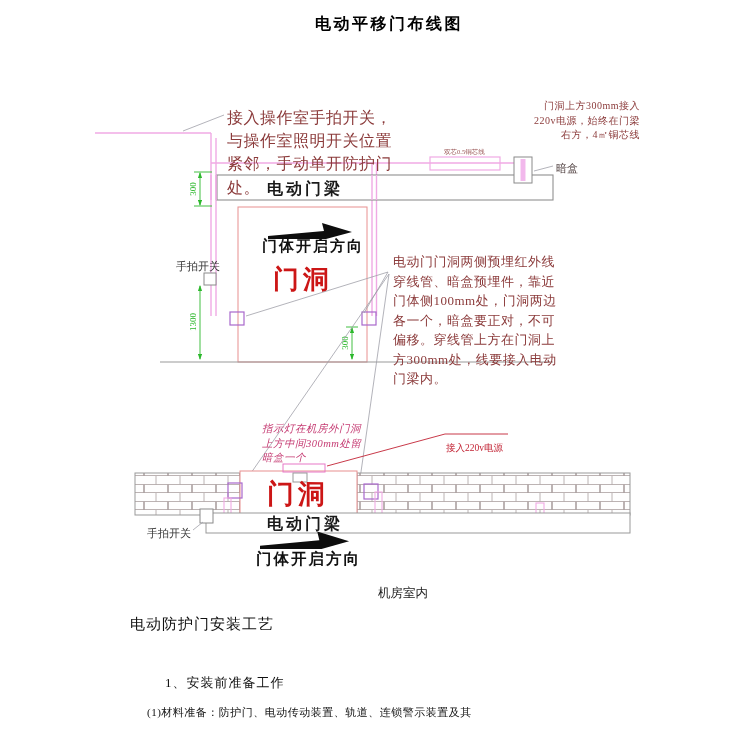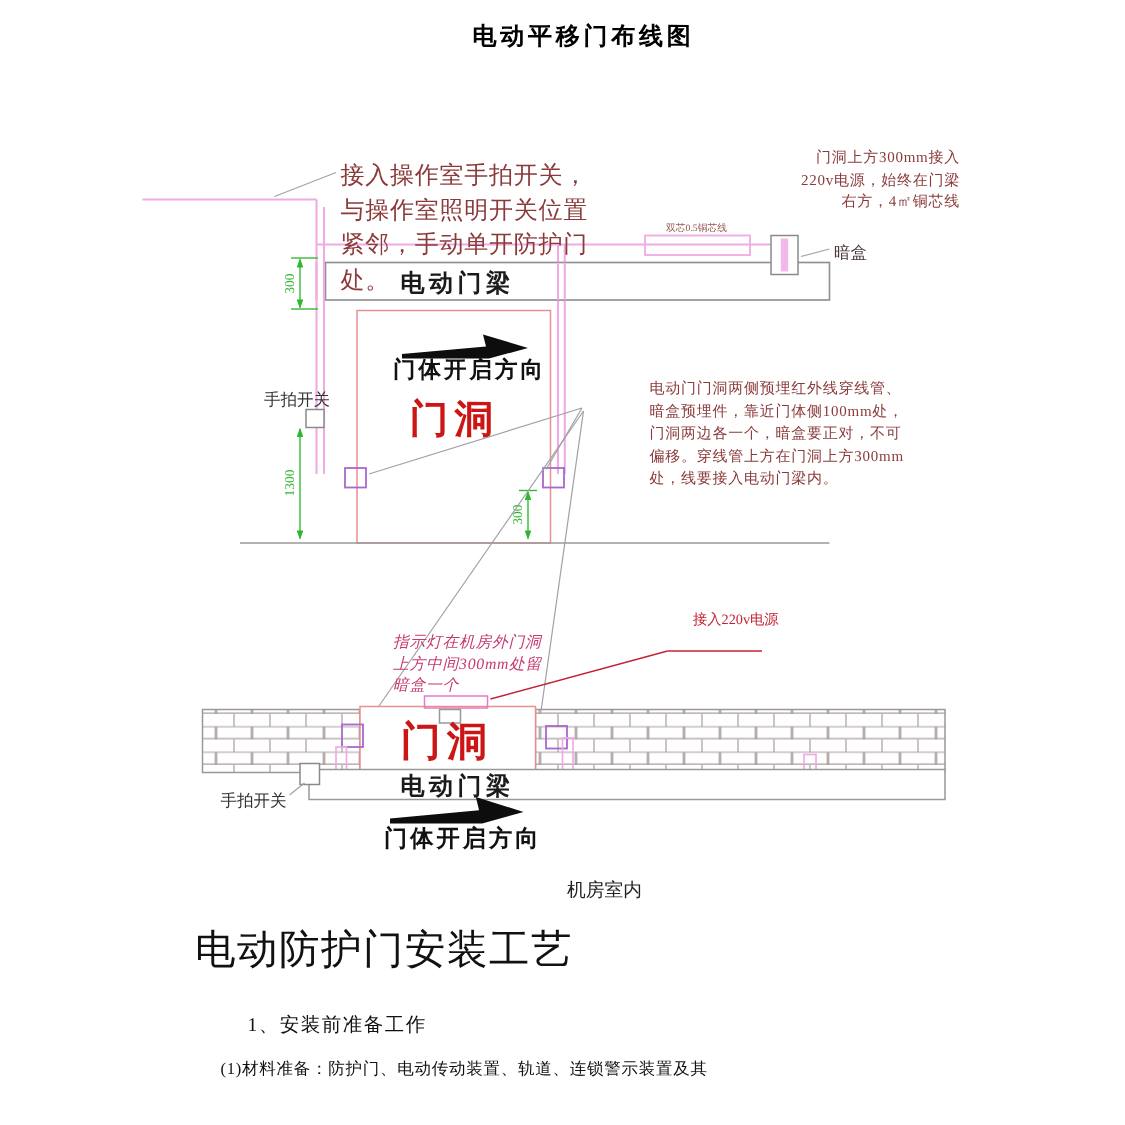--- a/index.html
+++ b/index.html
@@ -6,25 +6,25 @@
   body{width:750px;height:750px;background:#ffffff;position:relative;overflow:hidden;
        font-family:"Liberation Serif","DejaVu Serif",serif;}
   .abs{position:absolute;margin-left:28px;}
   .title{left:0;right:0;top:14px;text-align:center;font-size:16px;font-weight:bold;
          letter-spacing:2.5px;color:#000;}
   svg{position:absolute;left:0;top:0;}
   svg text{font-family:"Liberation Serif","DejaVu Serif",serif;}
   .ann{position:absolute;color:#8b3a3a;line-height:1.45;letter-spacing:0.5px;}
   .ann-left{left:227px;top:106px;width:166px;font-size:16px;}
   .ann-right{left:532px;top:99px;width:108px;font-size:10px;text-align:right;}
-  .ann-side{left:393px;top:252px;width:172px;font-size:10px;line-height:1.5;margin-left:40px;}
+  .ann-side{left:393px;top:252px;width:172px;font-size:13px;line-height:1.5;}
   .ann-ind{left:262px;top:422px;width:100px;font-size:10.5px;color:#c53a72;line-height:1.4;font-style:italic;}
-  .ann-pow{left:446px;top:408px;font-size:9.5px;color:#c22334;letter-spacing:0;margin-left:16px;}
+  .ann-pow{left:446px;top:442px;font-size:9.5px;color:#c22334;letter-spacing:0;}
   .caption{left:300px;top:585px;width:150px;text-align:center;font-size:12.5px;color:#222;font-family:Liberation Mono, monospace;}
-  .doc-h{left:102px;top:615px;font-size:27px;color:#111;letter-spacing:1px;}
+  .doc-h{left:102px;top:615px;font-size:15px;color:#111;letter-spacing:1px;}
   .doc-step{left:137px;top:674px;font-size:13px;color:#111;letter-spacing:1px;}
   .doc-item{left:119px;top:705px;font-size:11px;color:#111;letter-spacing:0.5px;white-space:nowrap;}
 </style>
 </head>
 <body>
 
 <div class="abs title">电动平移门布线图</div>
 
 <svg width="750" height="750" viewBox="0 0 750 750">
   <defs>

